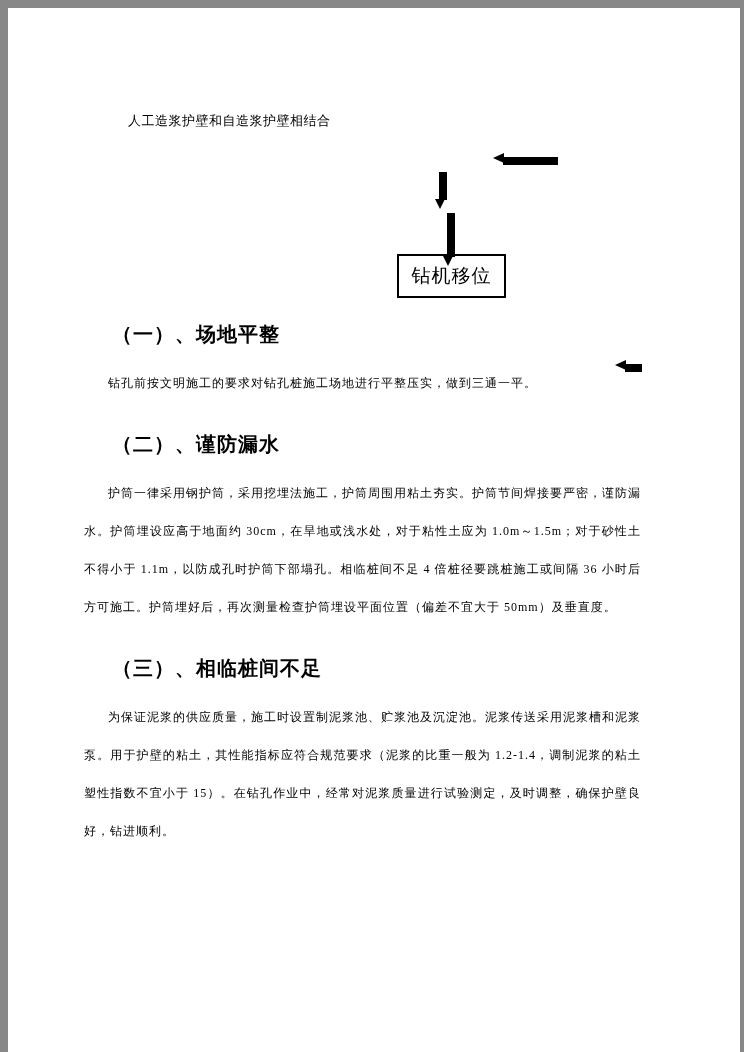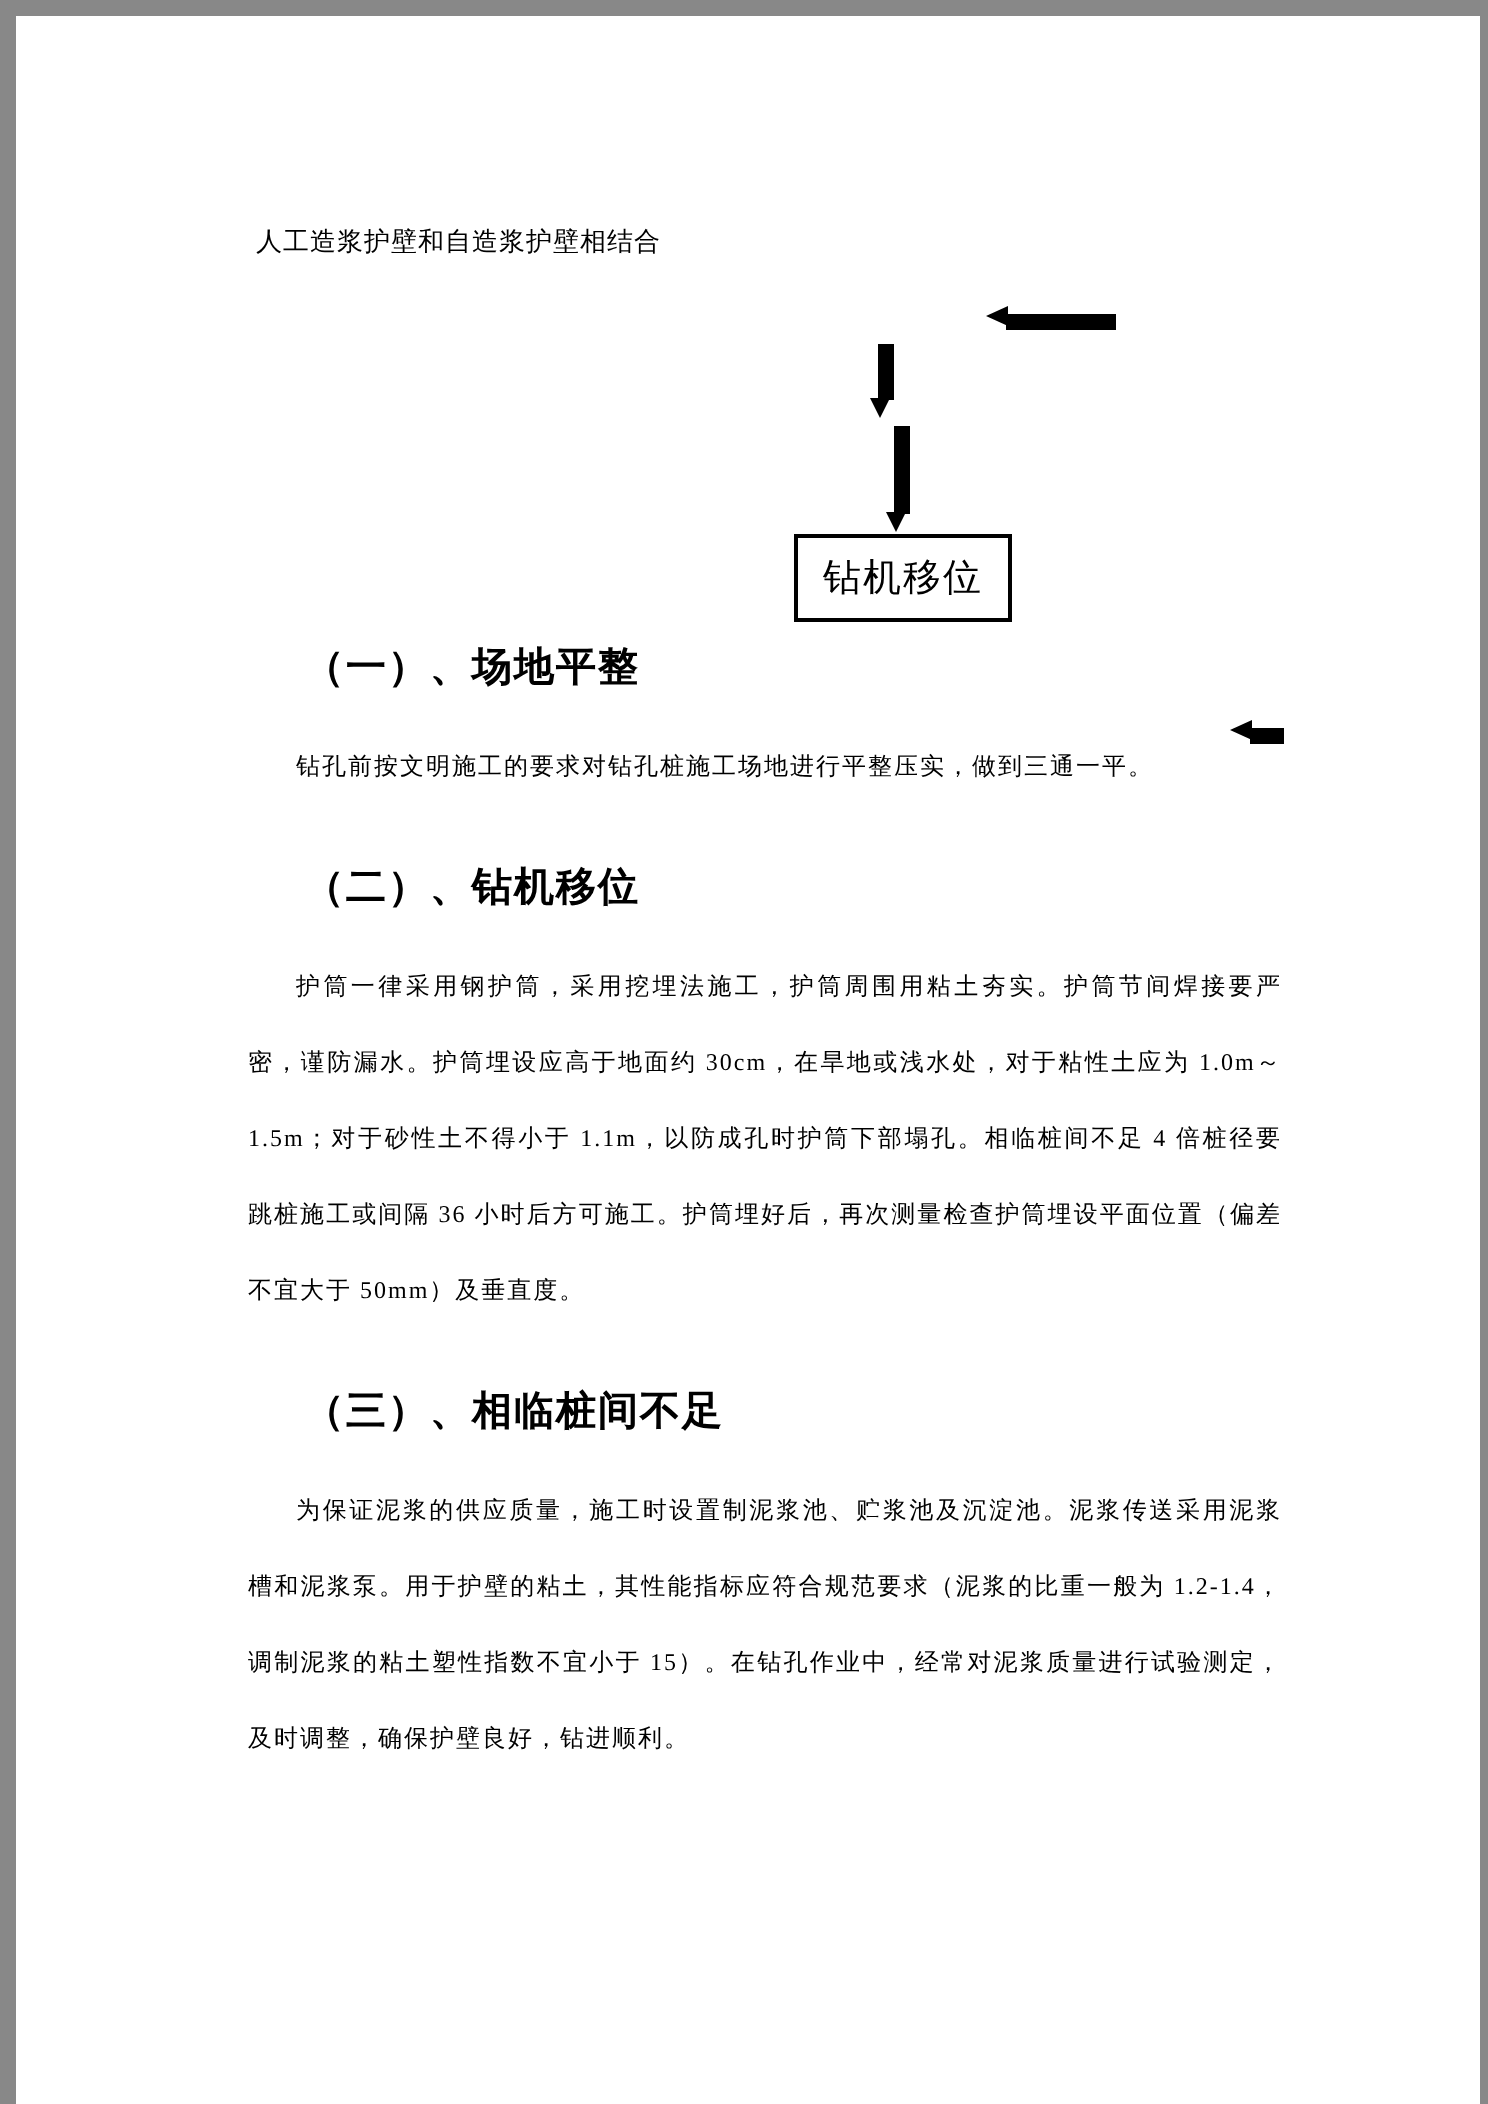--- a/index.html
+++ b/index.html
@@ -56,33 +56,33 @@
     border-left: 5px solid transparent;
     border-right: 5px solid transparent;
     border-top: 10px solid #000;
   }
   .arrow-a { left: 491px; top: 23px; width: 55px; }
   .arrow-b { left: 427px; top: 38px; height: 28px; }
   .arrow-c { left: 435px; top: 79px; height: 44px; }
   .flow-box {
     position: absolute;
     left: 385px;
-    top: 133px;
+    top: 120px;
     width: 109px;
     height: 44px;
     border: 2px solid #000;
     display: flex;
     align-items: center;
     justify-content: center;
     font-size: 19px;
     letter-spacing: 1px;
   }
 
   
-  .section { margin: 0 99px 0 104px; }
+  .section { margin: 0 99px 0 64px; }
   .section h3 {
     margin: 12px 0 8px 28px;
     font-size: 20px;
     font-weight: bold;
     letter-spacing: 1px;
     line-height: 28px;
   }
   .section p {
     font-size: 12px;
     letter-spacing: 1px;
@@ -110,21 +110,21 @@
       <span>钻机移位</span>
     </div>
   </div>
 
   <div class="section sec-1">
     <h3>（一）、场地平整</h3>
     <p>钻孔前按文明施工的要求对钻孔桩施工场地进行平整压实，做到三通一平。</p>
   </div>
 
   <div class="section sec-2">
-    <h3>（二）、钻机移位</h3>
+    <h3>（二）、谨防漏水</h3>
     <p>护筒一律采用钢护筒，采用挖埋法施工，护筒周围用粘土夯实。护筒节间焊接要严密，谨防漏水。护筒埋设应高于地面约 30cm，在旱地或浅水处，对于粘性土应为 1.0m～1.5m；对于砂性土不得小于 1.1m，以防成孔时护筒下部塌孔。相临桩间不足 4 倍桩径要跳桩施工或间隔 36 小时后方可施工。护筒埋好后，再次测量检查护筒埋设平面位置（偏差不宜大于 50mm）及垂直度。</p>
   </div>
 
   <div class="section sec-3">
     <h3>（三）、相临桩间不足</h3>
     <p>为保证泥浆的供应质量，施工时设置制泥浆池、贮浆池及沉淀池。泥浆传送采用泥浆槽和泥浆泵。用于护壁的粘土，其性能指标应符合规范要求（泥浆的比重一般为 1.2-1.4，调制泥浆的粘土塑性指数不宜小于 15）。在钻孔作业中，经常对泥浆质量进行试验测定，及时调整，确保护壁良好，钻进顺利。</p>
   </div>
 
   <div class="h-arrow-left margin-arrow"></div>
 

